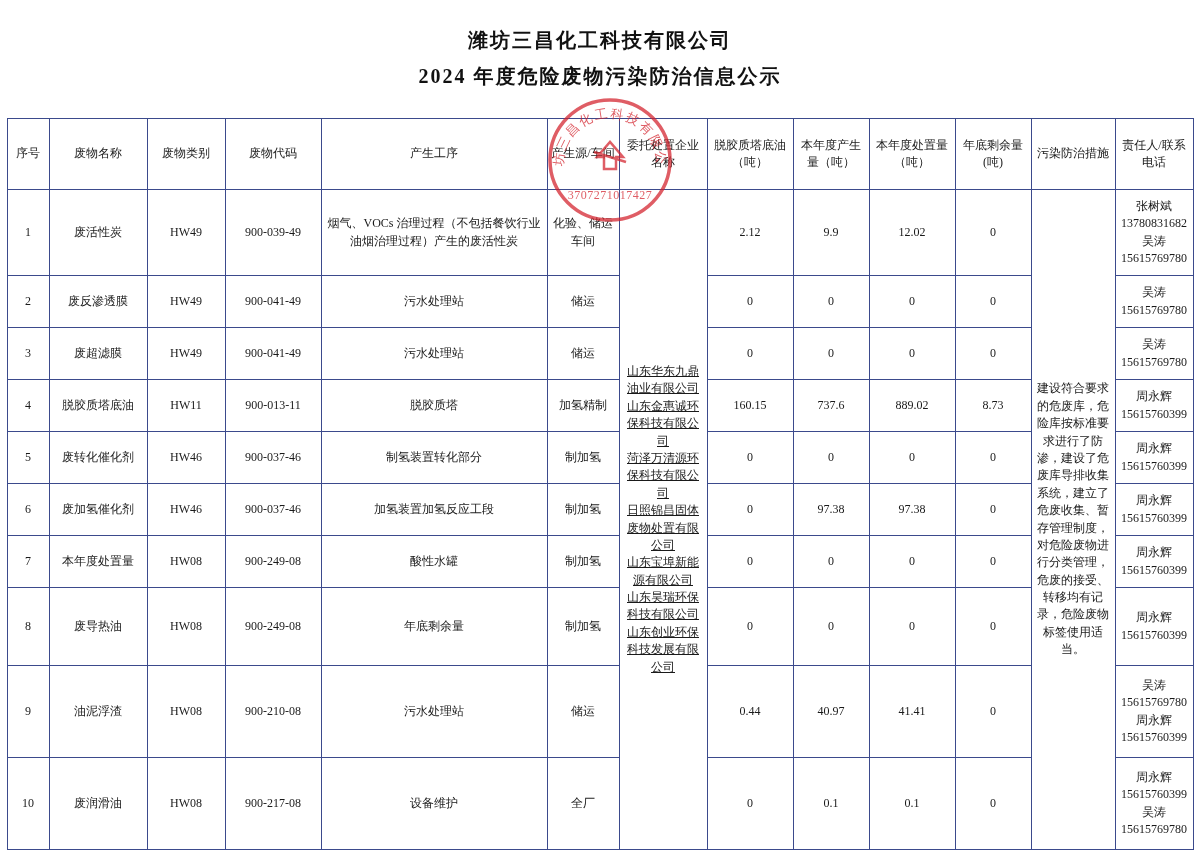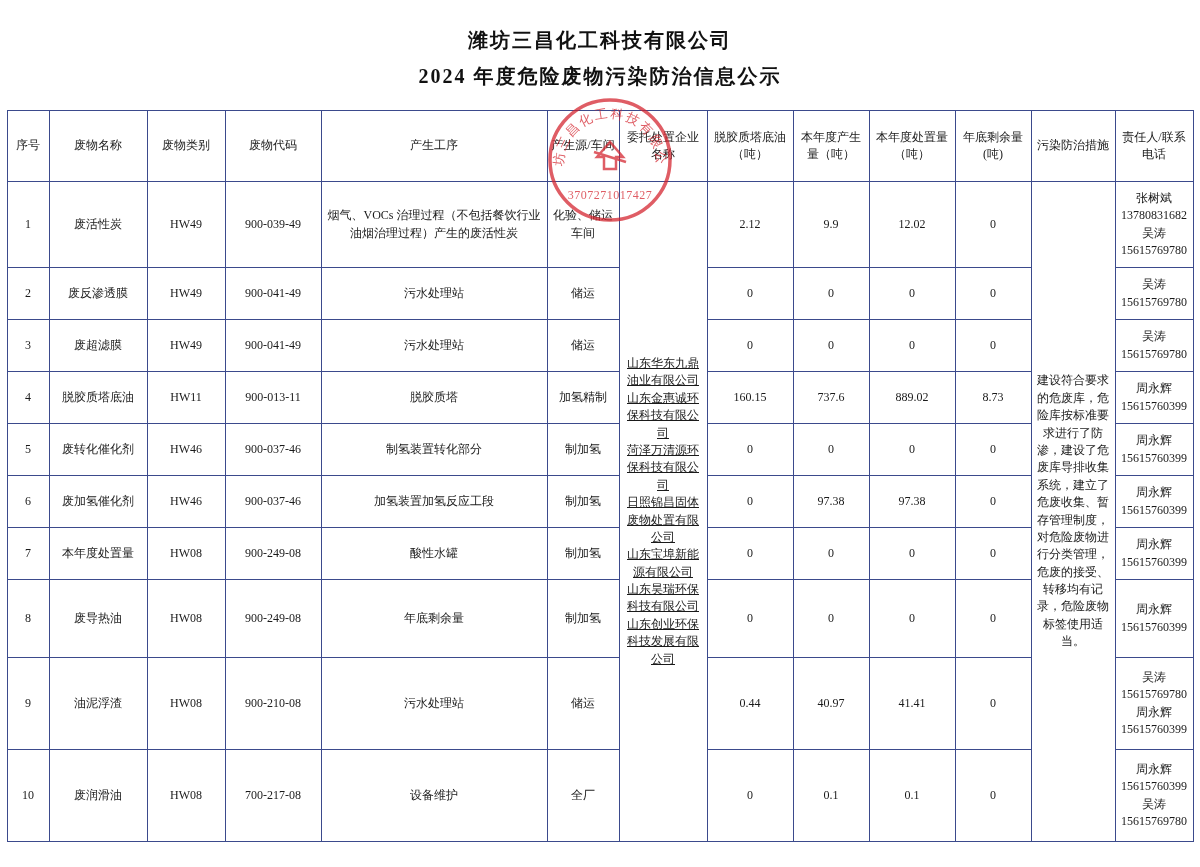--- a/index.html
+++ b/index.html
@@ -35,21 +35,21 @@
   .title-sub {
     font-size: 20px;
     font-weight: bold;
     letter-spacing: 2px;
     line-height: 1.6;
     color: #111;
     margin-top: 4px;
   }
   table.main-table {
     border-collapse: collapse;
-    margin: 18px auto 0 auto;
+    margin: 26px auto 0 auto;
     width: 1160px;
     table-layout: fixed;
   }
   table.main-table th,
   table.main-table td {
     border: 1px solid #3b4a8c;
     text-align: center;
     vertical-align: middle;
     font-size: 12px;
     line-height: 1.45;
@@ -292,21 +292,21 @@
         <td class="num">0</td>
         <td class="contact cellwrap">吴涛
 15615769780
 周永辉
 15615760399</td>
       </tr>
       <tr style="height:92px">
         <td class="rowno">10</td>
         <td class="wname">废润滑油</td>
         <td class="wcat">HW08</td>
-        <td class="wcode">700-217-08</td>
+        <td class="wcode">900-217-08</td>
         <td class="proc">设备维护</td>
         <td class="source">全厂</td>
         <td class="num">0</td>
         <td class="num">0.1</td>
         <td class="num">0.1</td>
         <td class="num">0</td>
         <td class="contact cellwrap">周永辉
 15615760399
 吴涛
 15615769780</td>

